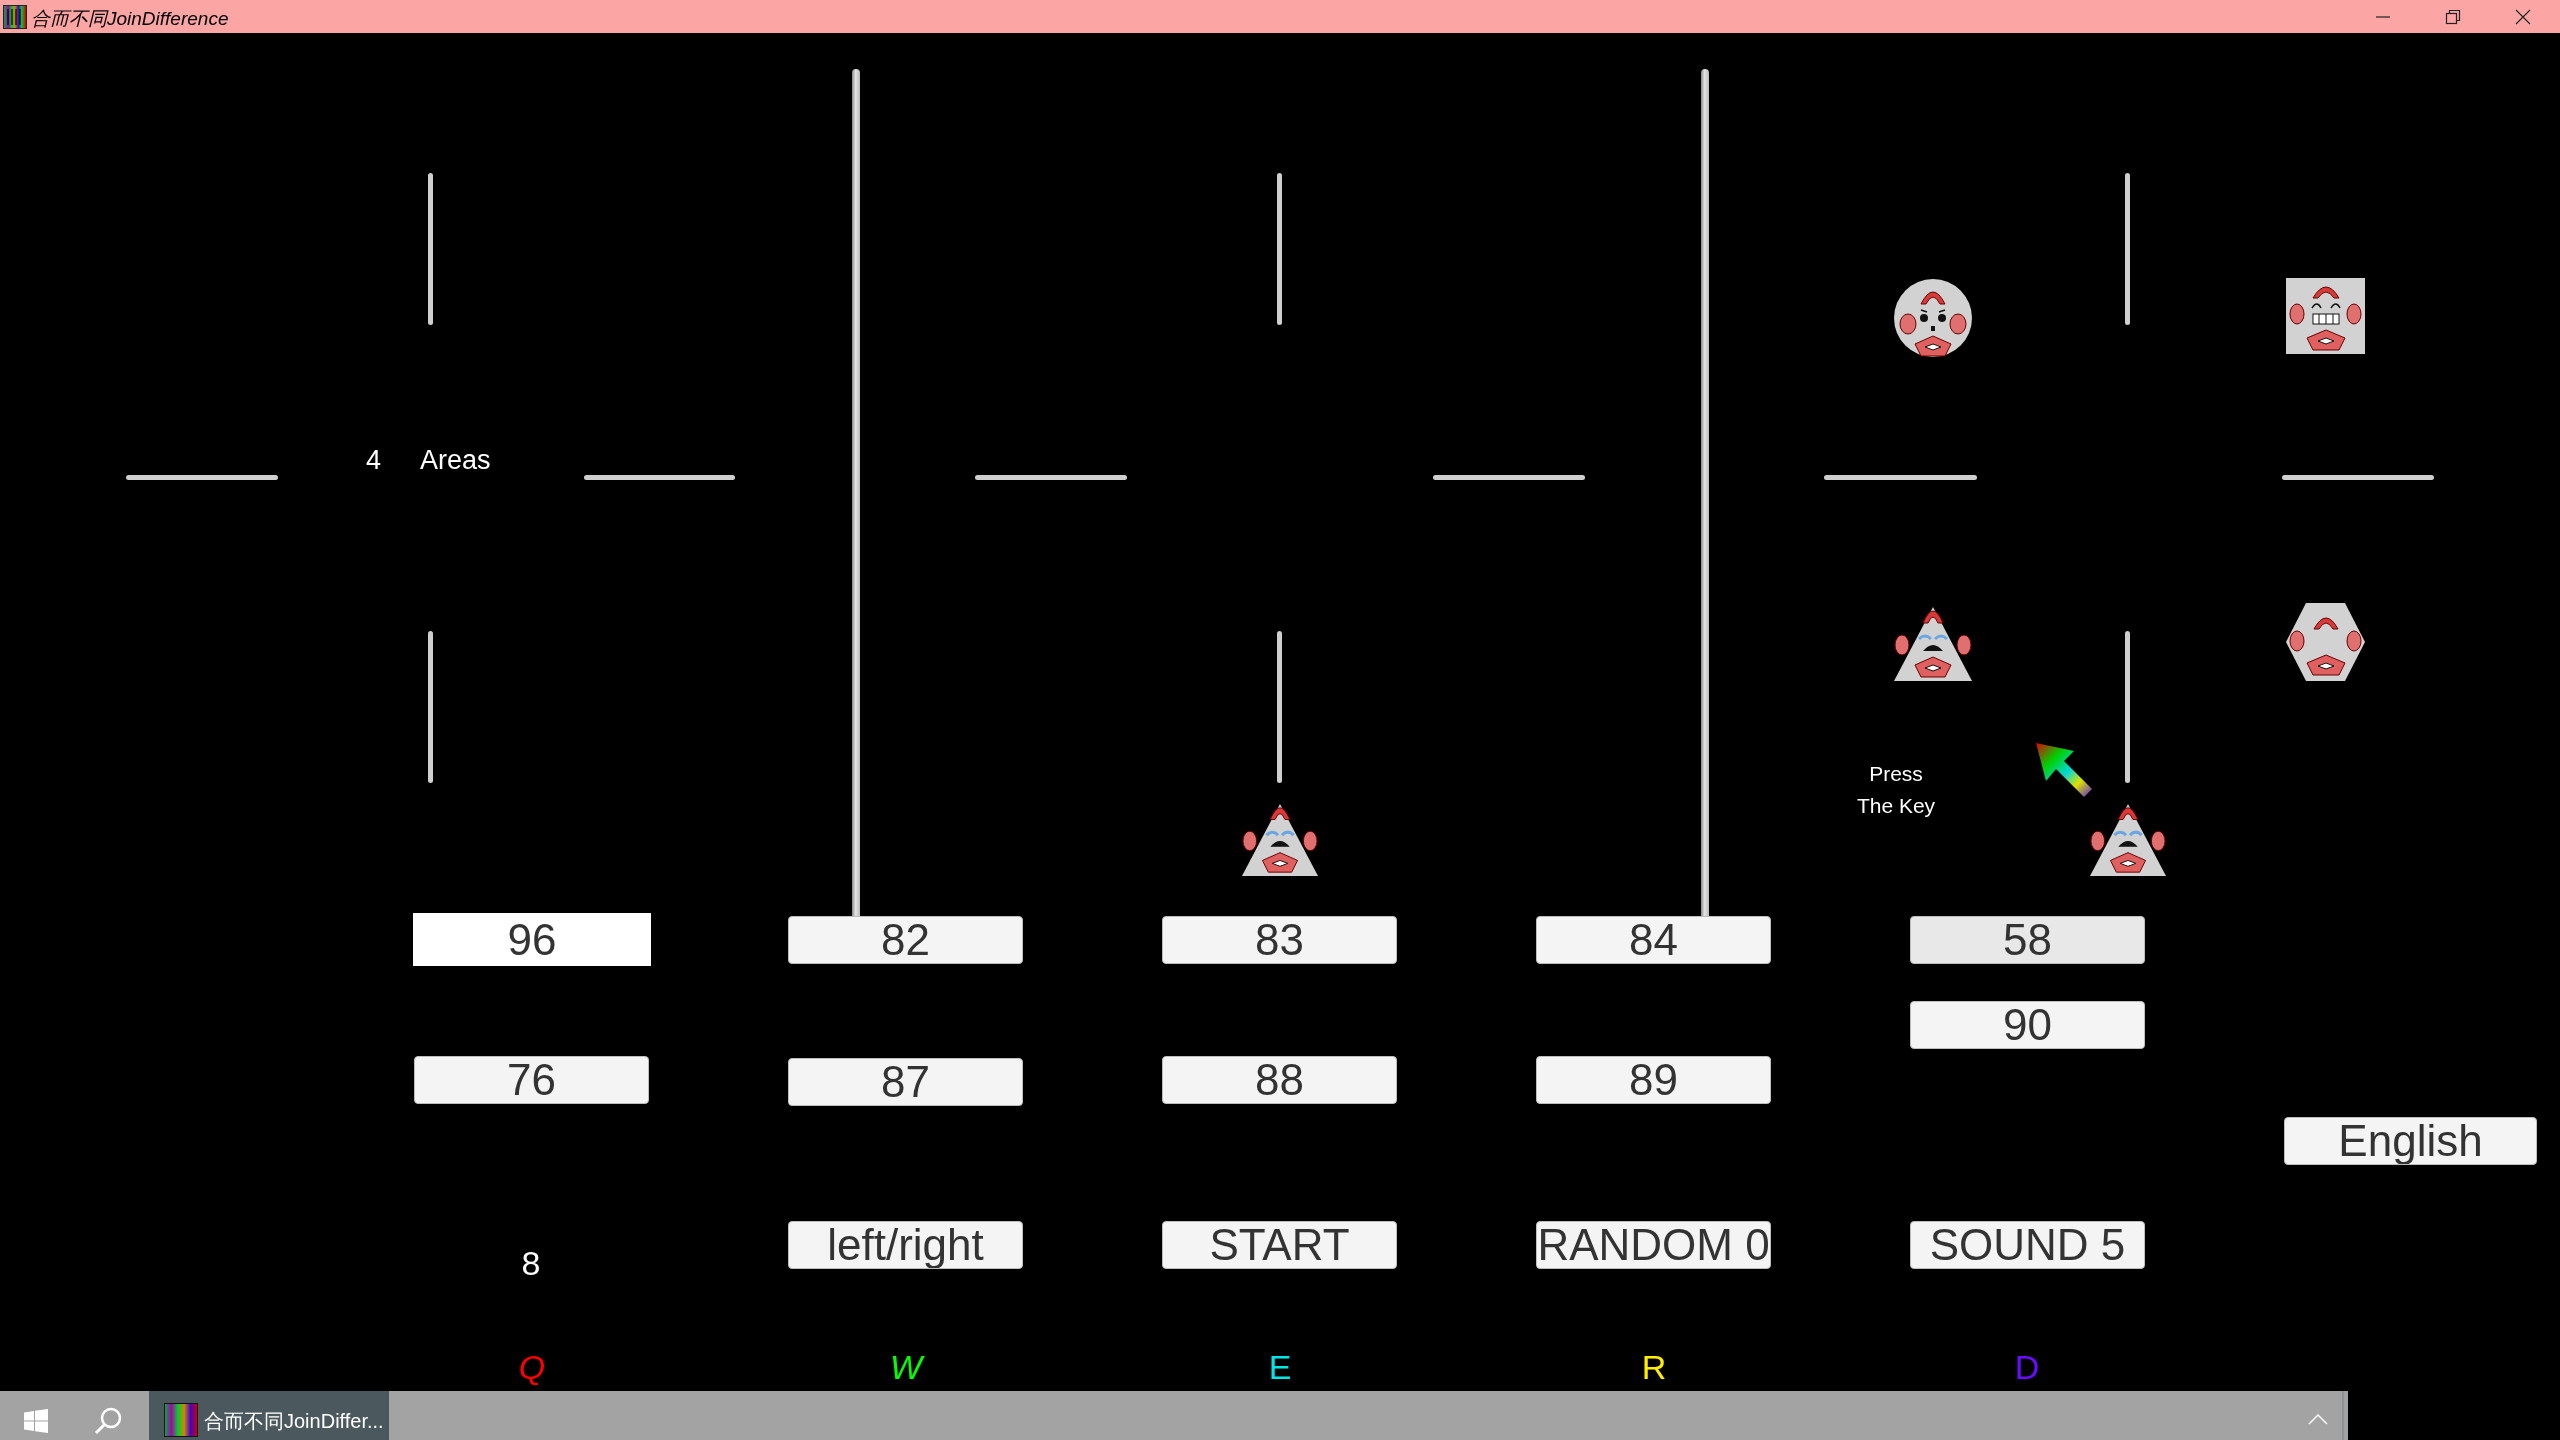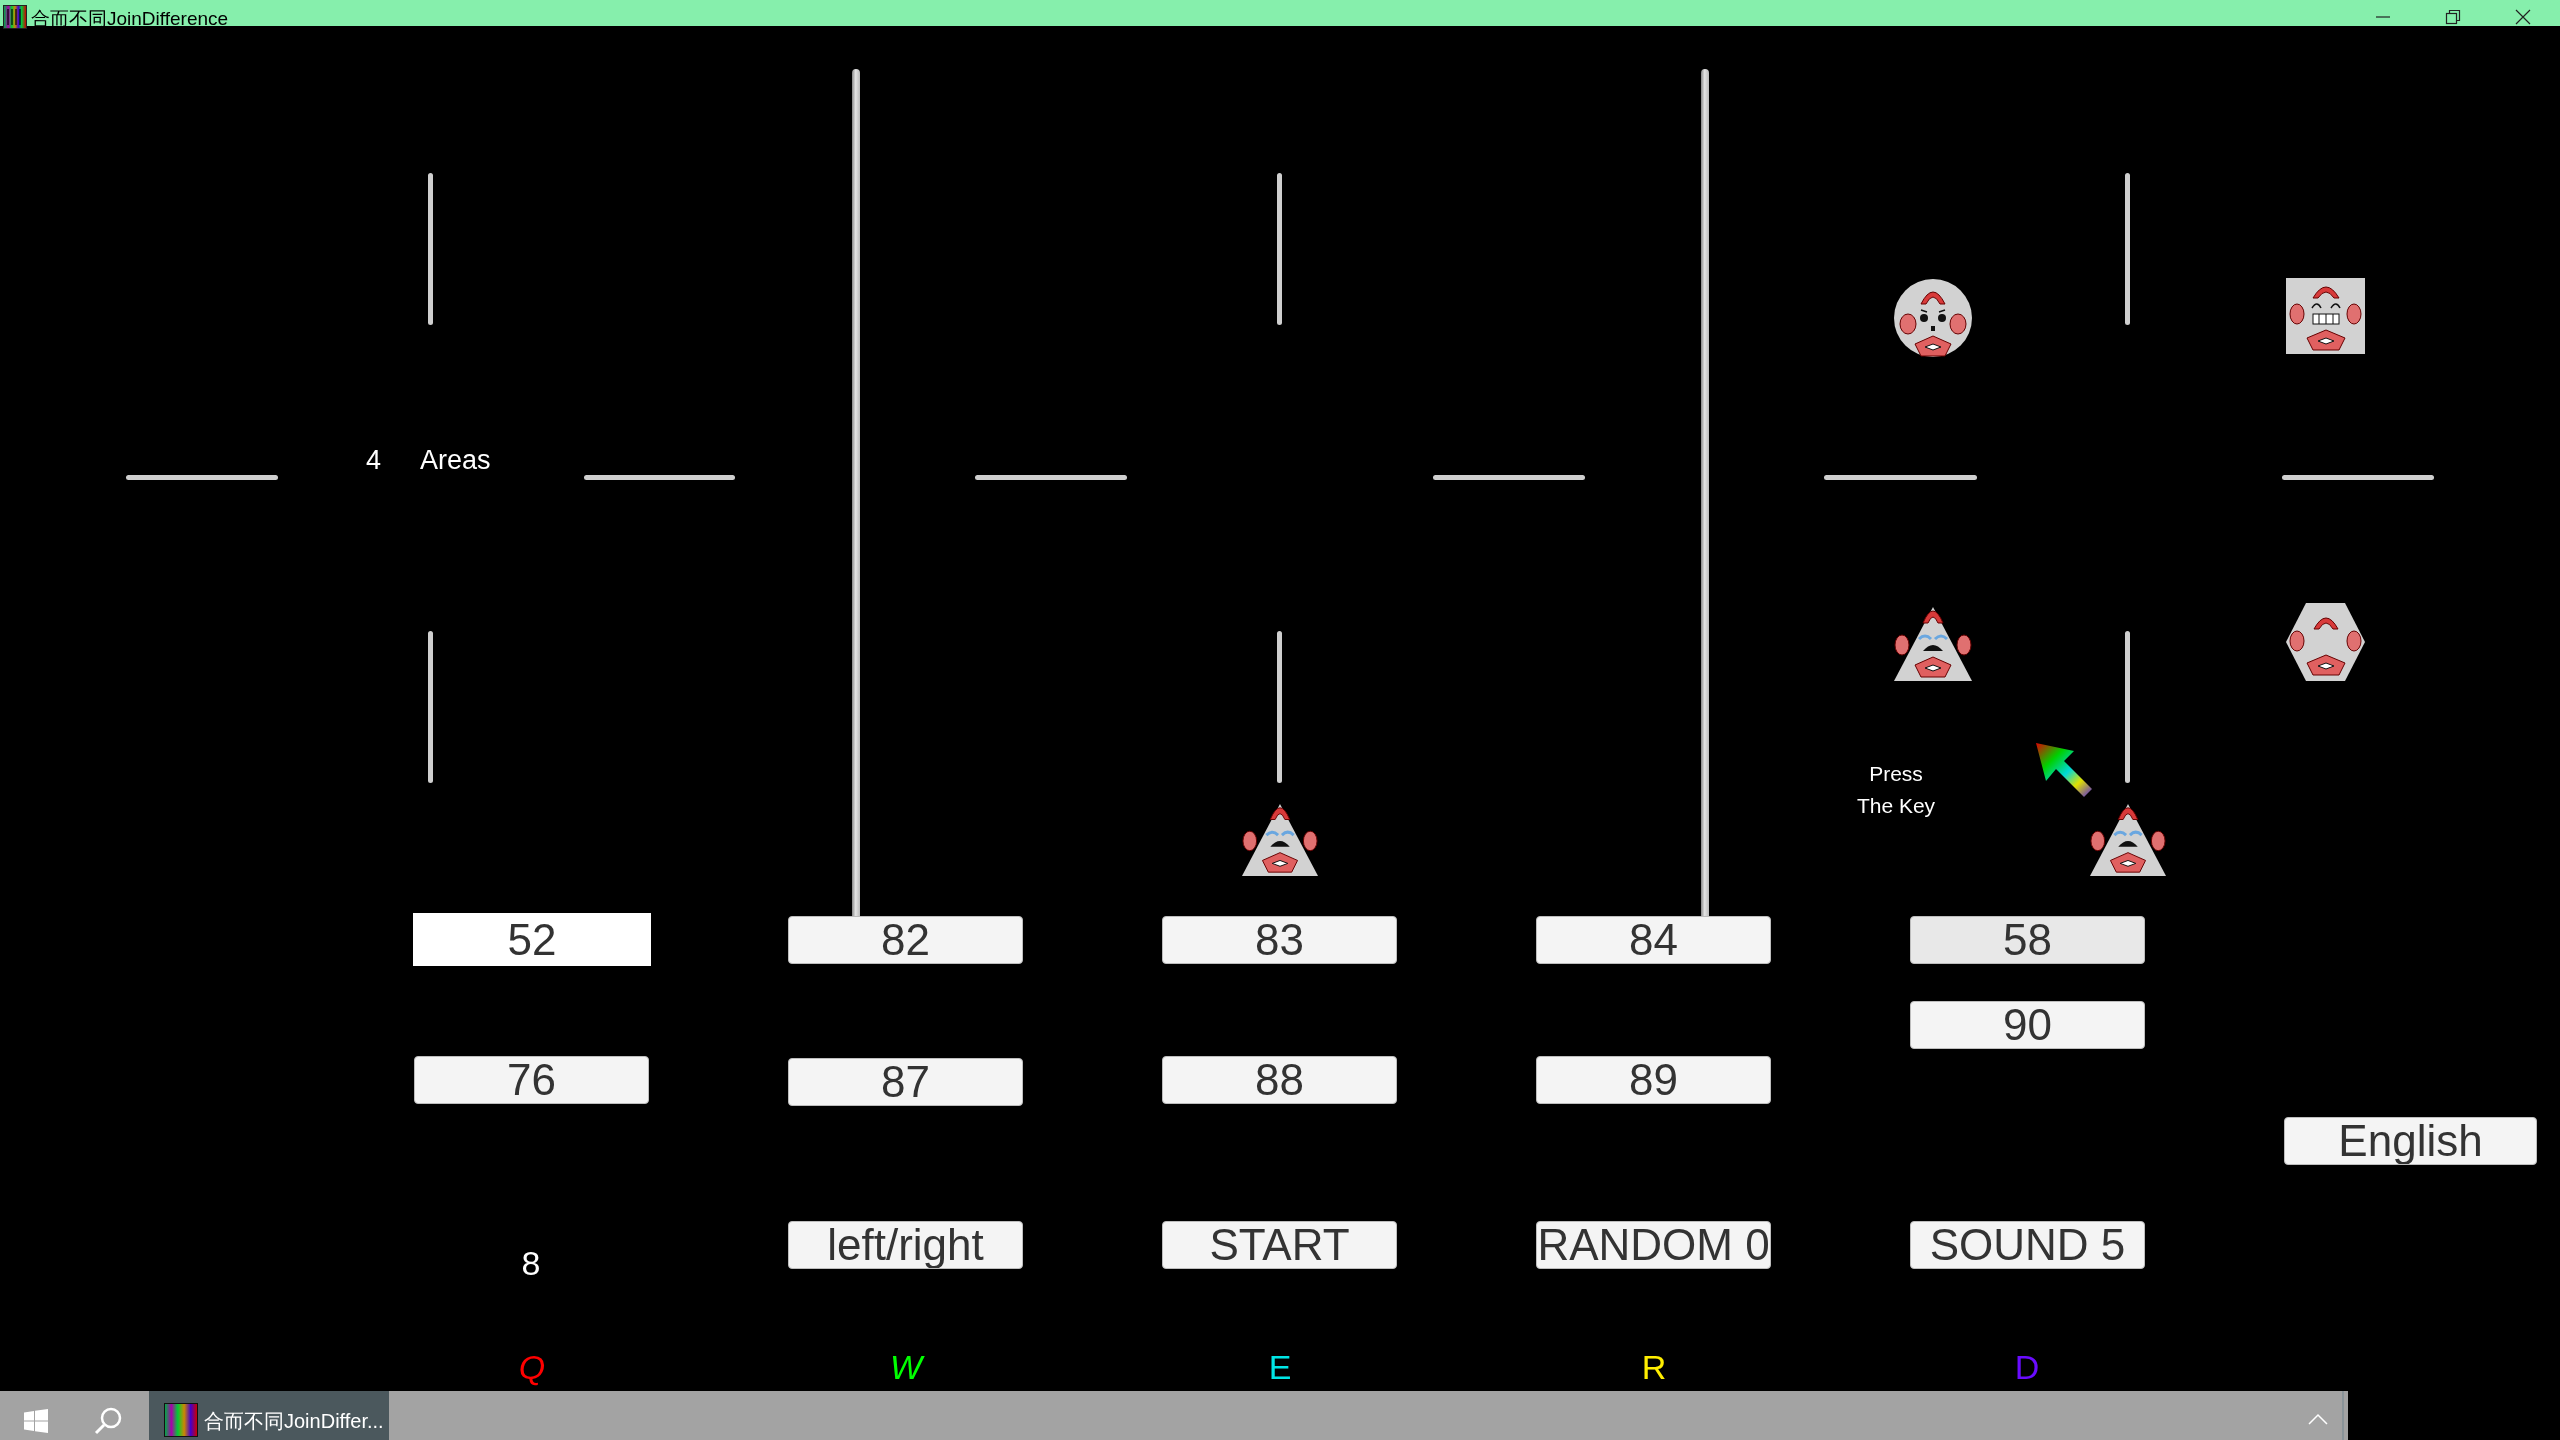--- a/index.html
+++ b/index.html
@@ -1,17 +1,17 @@
 <!DOCTYPE html>
 <html><head>
 <meta charset="utf-8">
 <style>
   html,body{margin:0;padding:0;}
   body{width:2560px;height:1440px;position:relative;overflow:hidden;background:#000;font-family:"Liberation Sans",sans-serif;}
-  .titlebar{position:absolute;left:0;top:0;width:2560px;height:26px;background:#86efac;}
+  .titlebar{position:absolute;left:0;top:0;width:2560px;height:33px;background:#fca5a5;font-style:italic;}
   .app-icon{position:absolute;left:3px;top:5px;width:24px;height:24px;background:linear-gradient(90deg,#0a4 0,#a0a 20%,#0c3 35%,#c80 50%,#40c 65%,#0c3 80%,#c00 100%);border:1px solid #222;box-sizing:border-box;}
   .app-icon::after{content:"";position:absolute;inset:3px;background:repeating-linear-gradient(90deg,rgba(0,0,0,.6) 0 2px,transparent 2px 4px);}
   .title-text{position:absolute;left:31px;top:6px;font-size:19px;color:#000;}
   .win-btn{position:absolute;top:0;width:70px;height:33px;display:flex;align-items:center;justify-content:center;color:#222;}
   .canvas{position:absolute;left:0;top:33px;width:2560px;height:1347px;background:#000;}
   .hline{position:absolute;height:5px;background:#cfcfcf;border-radius:3px;}
   .vline{position:absolute;width:5px;background:#cfcfcf;border-radius:3px;}
   .vline.long{width:8px;background:linear-gradient(90deg,#888,#e4e4e4 45%,#bbb);border-radius:4px;}
   .label-white{position:absolute;color:#fff;font-size:27px;}
   .press{position:absolute;color:#fff;font-size:21px;text-align:center;line-height:32px;width:180px;}
@@ -155,21 +155,21 @@
         <stop offset="0" stop-color="#e00000"></stop>
         <stop offset="0.3" stop-color="#00d000"></stop>
         <stop offset="0.55" stop-color="#00d8d8"></stop>
         <stop offset="0.75" stop-color="#e0e000"></stop>
         <stop offset="1" stop-color="#5020e0"></stop>
       </linearGradient>
     </defs>
     <path d="M2 2 L40 10 L30 20 L58 48 L50 56 L22 28 L12 40Z" fill="url(#rb)"></path>
   </svg>
 
-  <div class="btn selected" style="left:413px;top:880px">52</div>
+  <div class="btn selected" style="left:413px;top:880px">96</div>
   <div class="btn" style="left:788px;top:883px">82</div>
   <div class="btn" style="left:1162px;top:883px">83</div>
   <div class="btn" style="left:1536px;top:883px">84</div>
   <div class="btn hover" style="left:1910px;top:883px">58</div>
 
   <div class="btn" style="left:414px;top:1023px">76</div>
   <div class="btn" style="left:788px;top:1025px">87</div>
   <div class="btn" style="left:1162px;top:1023px">88</div>
   <div class="btn" style="left:1536px;top:1023px">89</div>
   <div class="btn" style="left:1910px;top:968px">90</div>

